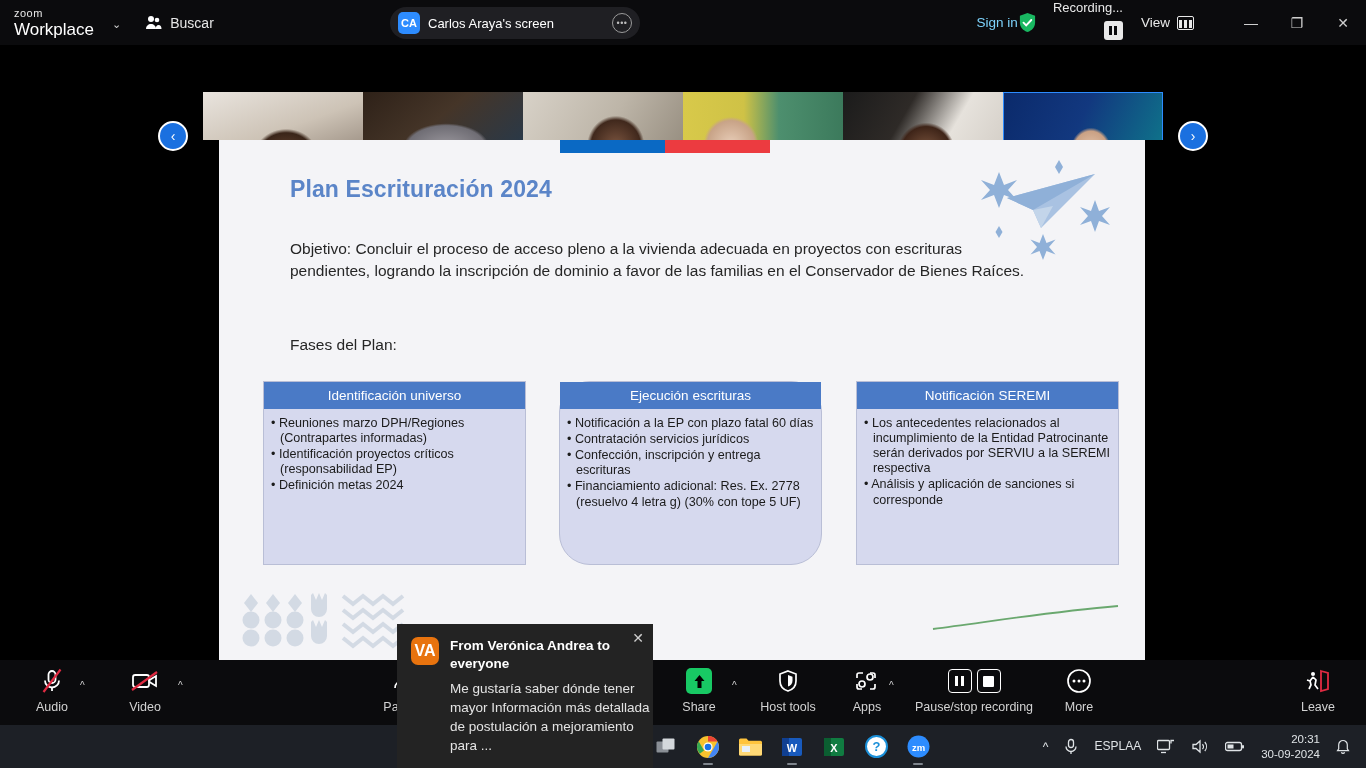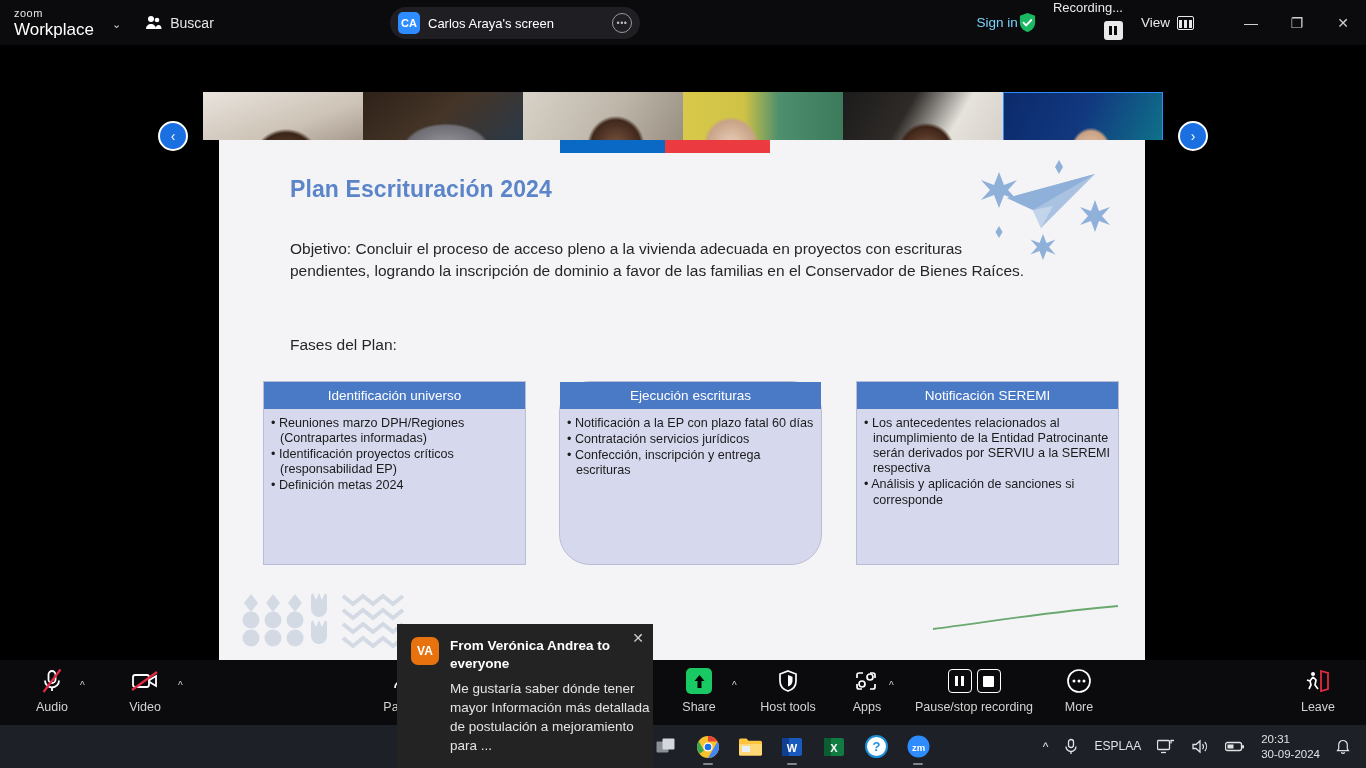--- a/index.html
+++ b/index.html
@@ -79,21 +79,21 @@
   .bottom-deco{ position:absolute; left:22px; bottom:8px; width:185px; height:62px;}
   .green-line{ position:absolute; right:22px; bottom:24px; width:195px;height:40px;}
 
   
   #chat-toast{
     position:absolute; left:397px; top:484px; width:256px; height:167px;
     background:#232323; z-index:20; padding:13px 14px 0 14px;
   }
   .toast-hd{ display:flex; gap:11px; align-items:flex-start; }
   .toast-av{ width:28px;height:28px;border-radius:7px;background:#e8730e;color:#fff;
-     font-size:12px;font-weight:700;display:flex;align-items:center;justify-content:center;flex:none;}
+     font-size:16px;font-weight:700;display:flex;align-items:center;justify-content:center;flex:none;}
   .toast-from{ color:#fff;font-size:13.5px;font-weight:700;line-height:1.32;width:170px;}
   .toast-close{ position:absolute; right:9px; top:7px; color:#cfcfcf;font-size:14px;line-height:1;}
   .toast-msg{ margin:6px 0 0 39px; color:#e3e3e3; font-size:13.5px; line-height:1.42; width:200px;}
 
   
   #zoombar{ position:absolute; left:0; top:660px; width:1366px; height:65px; background:#0b0b0d;}
   .tool{ position:absolute; top:6px; display:flex; flex-direction:column; align-items:center; width:78px;}
   .tool .ic{ height:30px; display:flex;align-items:center;justify-content:center;}
   .tool .tl{ color:#d3d3d3; font-size:12.5px; margin-top:4px; white-space:nowrap;}
   .caretup{ position:absolute; top:20px; color:#d3d3d3; font-size:10px;}
@@ -112,21 +112,21 @@
   .tb-center{ position:absolute; left:400px; top:0; height:43px; display:flex; align-items:center; gap:0; }
   .winlogo{ width:22px;height:22px; display:grid;grid-template-columns:1fr 1fr;grid-gap:2.5px; margin-right:16px;}
   .winlogo i{ background:#35a4e8; display:block;}
   .searchbox{ width:197px;height:30px;background:#2a2d33;border-radius:15px;display:flex;align-items:center;padding:0 10px;position:relative;}
   .searchbox .txt{ color:#cfd2d6;font-size:12.5px;margin-left:8px;}
   .tbicon{ width:42px;height:43px;display:flex;align-items:center;justify-content:center;position:relative;}
   .tbicon .dot{ position:absolute;bottom:3px;left:50%;margin-left:-5px;width:10px;height:2.5px;background:#7f858d;border-radius:2px;}
   .tray{ position:absolute; right:8px; top:0; height:43px; display:flex; align-items:center; gap:0; color:#dfe3e6;}
   .tray .it{ padding:0 8px; font-size:12px; display:flex;align-items:center;justify-content:center;height:43px;}
   .kbd{ line-height:1.1; text-align:center; font-size:11.5px; }
-  .clock{ line-height:1.25; text-align:left; font-size:11.5px; padding:0 8px;}
+  .clock{ line-height:1.25; text-align:right; font-size:11.5px; padding:0 8px;}
 </style>
 </head>
 <body>
 
 <div id="titlebar">
   <div class="zoom-logo">
     <span class="z1">zoom</span>
     <span class="z2">Workplace</span>
   </div>
   <span class="tb-caret">⌄</span>
@@ -303,20 +303,21 @@
         <li>Definición metas 2024</li>
       </ul>
     </div>
 
     <div class="phase p2">
       <div class="phase-hd">Ejecución escrituras</div>
       <ul class="phase-body">
         <li>Notificación a la EP con plazo fatal 60 días</li>
         <li>Contratación servicios jurídicos</li>
         <li>Confección, inscripción y entrega escrituras</li>
+        <li>Financiamiento adicional: Res. Ex. 2778 (resuelvo 4 letra g) (30% con tope 5 UF)</li>
       </ul>
     </div>
 
     <div class="phase p3">
       <div class="phase-hd">Notificación SEREMI</div>
       <ul class="phase-body">
         <li>Los antecedentes relacionados al incumplimiento de la Entidad Patrocinante serán derivados por SERVIU a la SEREMI respectiva</li>
         <li>Análisis y aplicación de sanciones si corresponde</li>
       </ul>
     </div>

